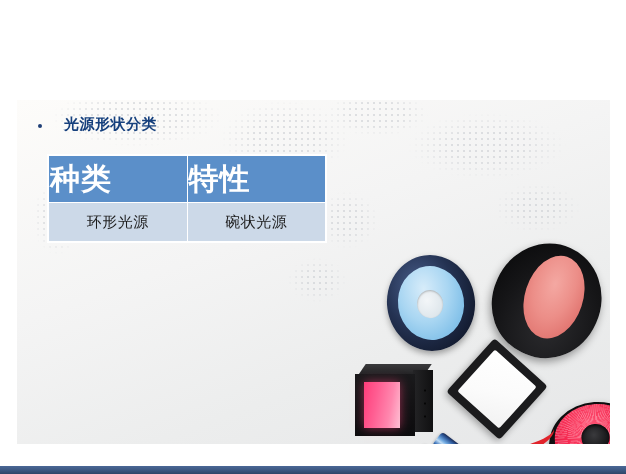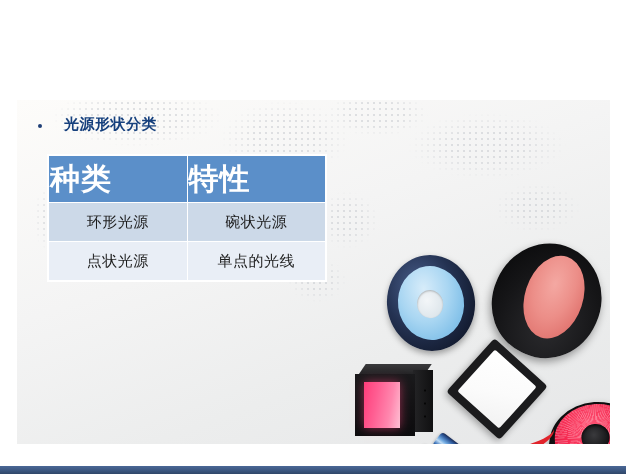--- a/index.html
+++ b/index.html
@@ -275,24 +275,20 @@
         <tr>
           <th>种类</th>
           <th>特性</th>
         </tr>
       </thead>
       <tbody>
         <tr class="band-a">
           <td>环形光源</td>
           <td>碗状光源</td>
         </tr>
-        <tr class="band-b">
-          <td>点状光源</td>
-          <td>单点的光线</td>
-        </tr>
       </tbody>
     </table>
 
     <div class="photo ring-blue">
       <div class="body"></div>
       <div class="led"></div>
       <div class="hole"></div>
     </div>
 
     <div class="photo bowl-pink">

